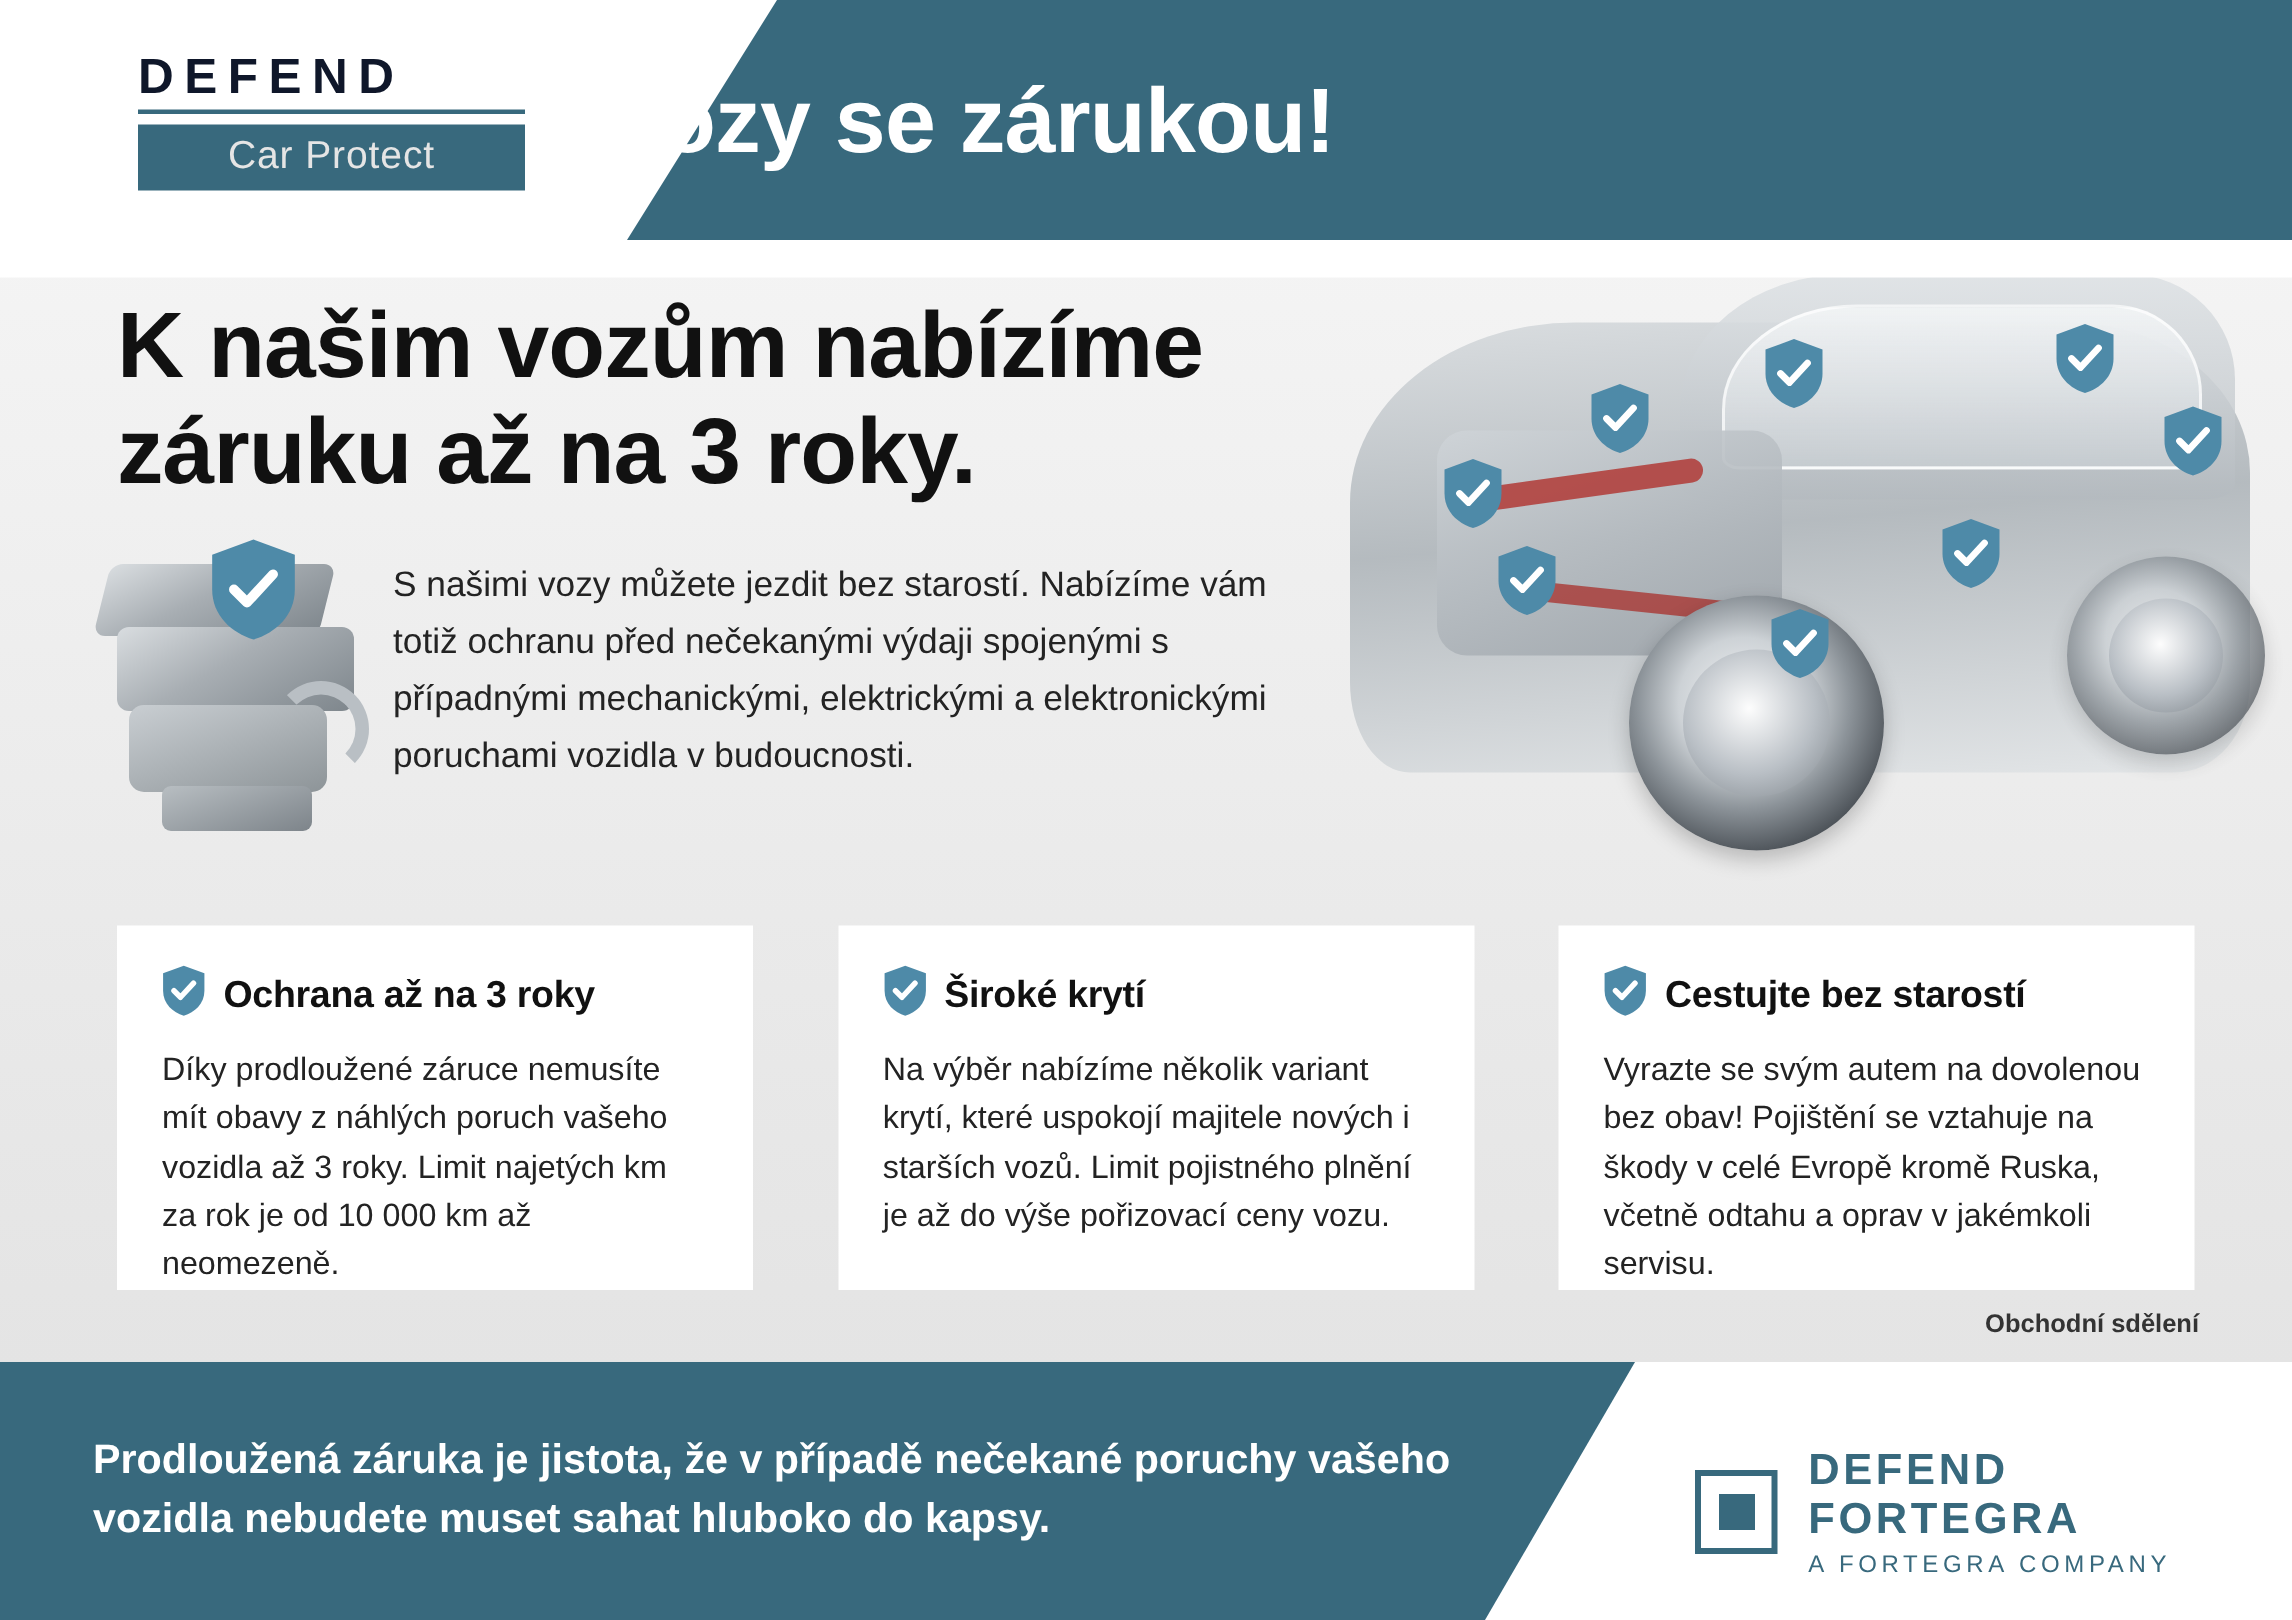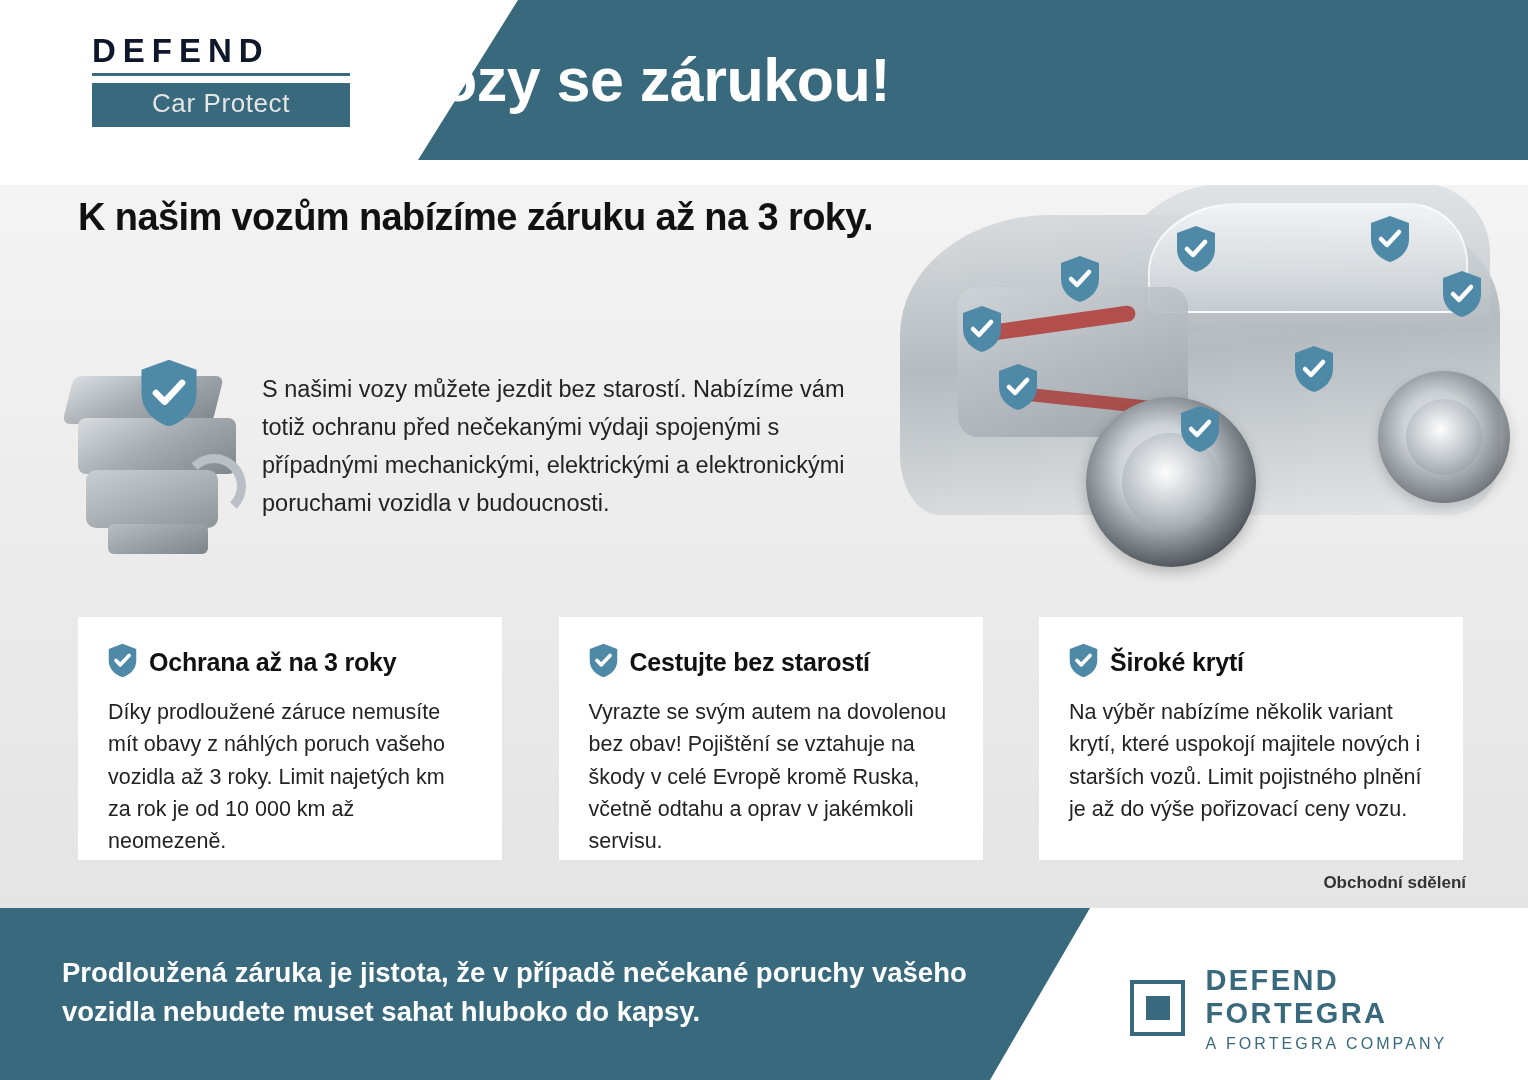--- a/index.html
+++ b/index.html
@@ -78,21 +78,21 @@
     width: 1528px; height: 750px;
     background: linear-gradient(180deg,#f4f4f4 0%,#eaeaea 60%,#e4e4e4 100%);
   }
 
   
   .subhead {
     position: absolute;
     top: 196px; left: 78px;
     width: 870px;
     color: #111111;
-    font-size: 38px;
+    font-size: 62px;
     font-weight: bold;
     line-height: 1.14;
     letter-spacing: -0.6px;
   }
 
   
   .intro {
     position: absolute;
     top: 370px; left: 262px;
     width: 620px;
@@ -383,36 +383,36 @@
     </div>
 
     <div class="card">
       <div class="card-head">
         <span>
           <svg width="29" height="35" viewBox="0 0 40 48">
               <path d="M20 1 L39 8 V24 C39 36 30 44 20 47 C10 44 1 36 1 24 V8 Z" fill="#4e8aa8"></path>
               <path d="M11 24 l6 6 l12 -13" stroke="#ffffff" stroke-width="5" fill="none" stroke-linecap="round" stroke-linejoin="round"></path>
             </svg>
         </span>
-        <span class="card-title">Cestujte bez starostí</span>
+        <span class="card-title">Široké krytí</span>
       </div>
-      <div class="card-text">Vyrazte se svým autem na dovolenou bez obav! Pojištění se vztahuje na škody v celé Evropě kromě Ruska, včetně odtahu a oprav v jakémkoli servisu.</div>
+      <div class="card-text">Na výběr nabízíme několik variant krytí, které uspokojí majitele nových i starších vozů. Limit pojistného plnění je až do výše pořizovací ceny vozu.</div>
     </div>
 
     <div class="card">
       <div class="card-head">
         <span>
           <svg width="29" height="35" viewBox="0 0 40 48">
               <path d="M20 1 L39 8 V24 C39 36 30 44 20 47 C10 44 1 36 1 24 V8 Z" fill="#4e8aa8"></path>
               <path d="M11 24 l6 6 l12 -13" stroke="#ffffff" stroke-width="5" fill="none" stroke-linecap="round" stroke-linejoin="round"></path>
             </svg>
         </span>
-        <span class="card-title">Široké krytí</span>
+        <span class="card-title">Cestujte bez starostí</span>
       </div>
-      <div class="card-text">Na výběr nabízíme několik variant krytí, které uspokojí majitele nových i starších vozů. Limit pojistného plnění je až do výše pořizovací ceny vozu.</div>
+      <div class="card-text">Vyrazte se svým autem na dovolenou bez obav! Pojištění se vztahuje na škody v celé Evropě kromě Ruska, včetně odtahu a oprav v jakémkoli servisu.</div>
     </div>
 
   </div>
 
   <div class="obchodni">Obchodní sdělení</div>
 
   <div class="footer">
     <div class="footer-teal"></div>
     <div class="footer-text">Prodloužená záruka je jistota, že v případě nečekané poruchy vašeho vozidla nebudete muset sahat hluboko do kapsy.</div>
     <div class="footer-logo">

